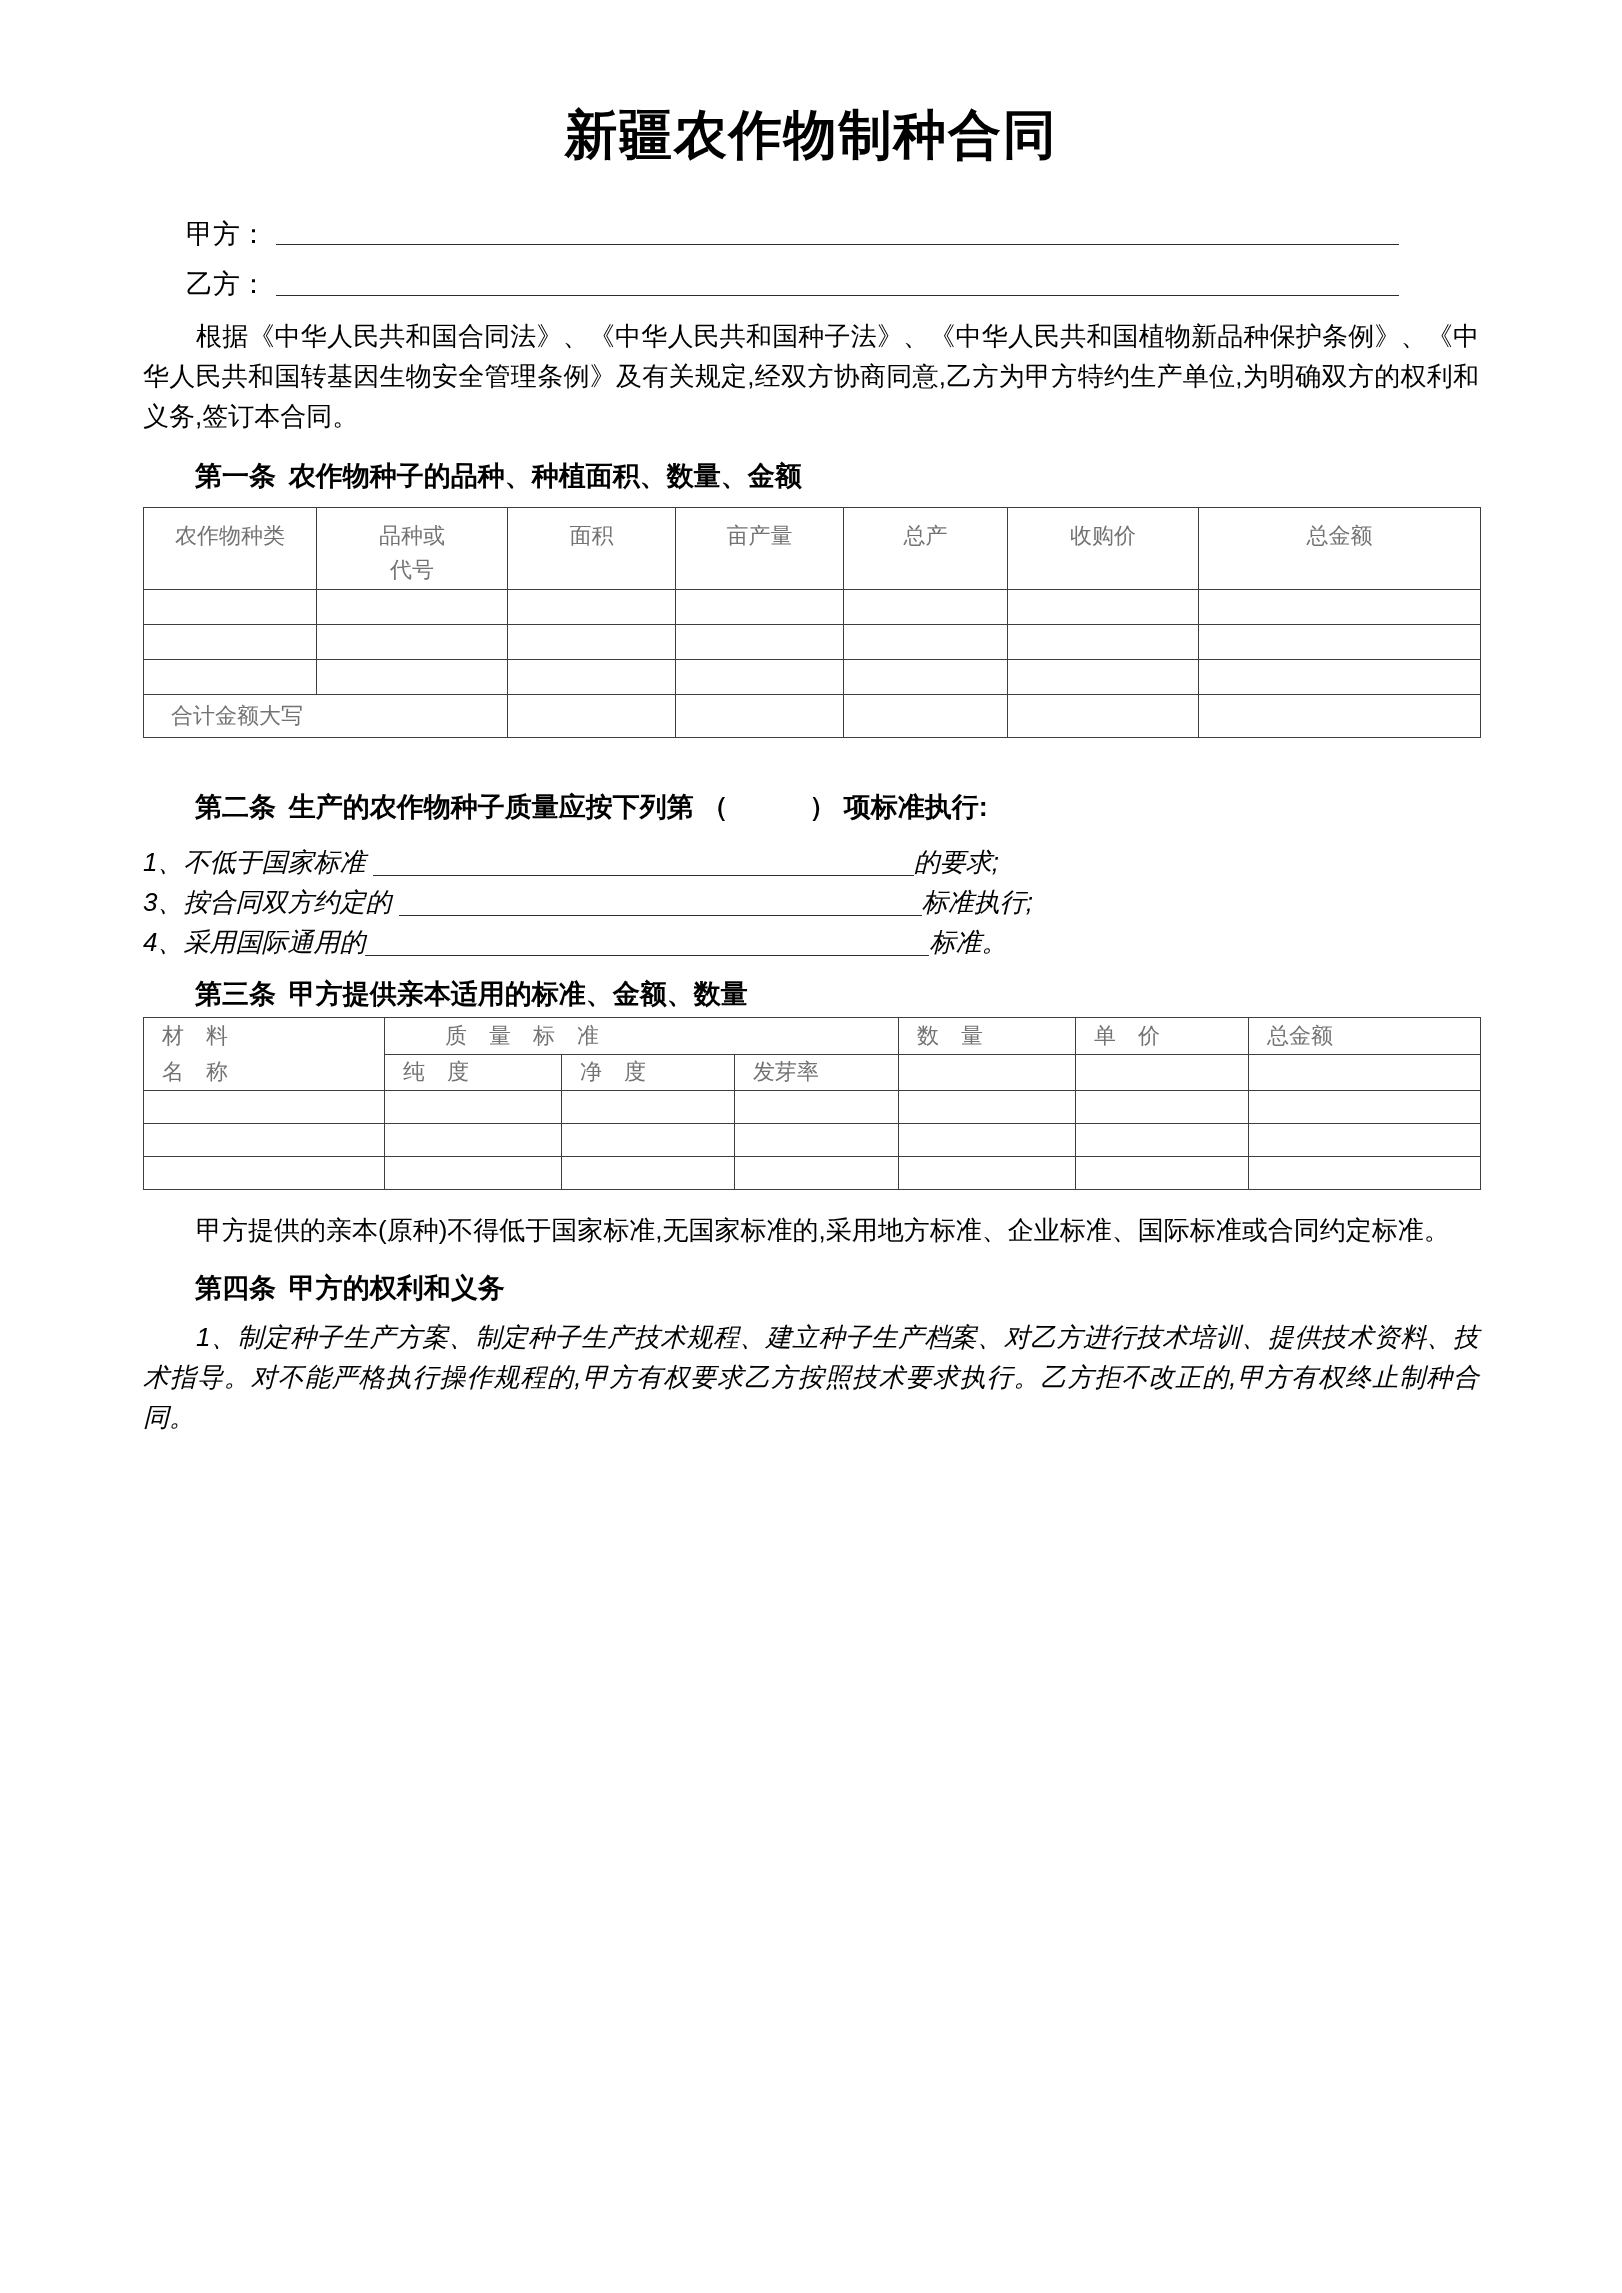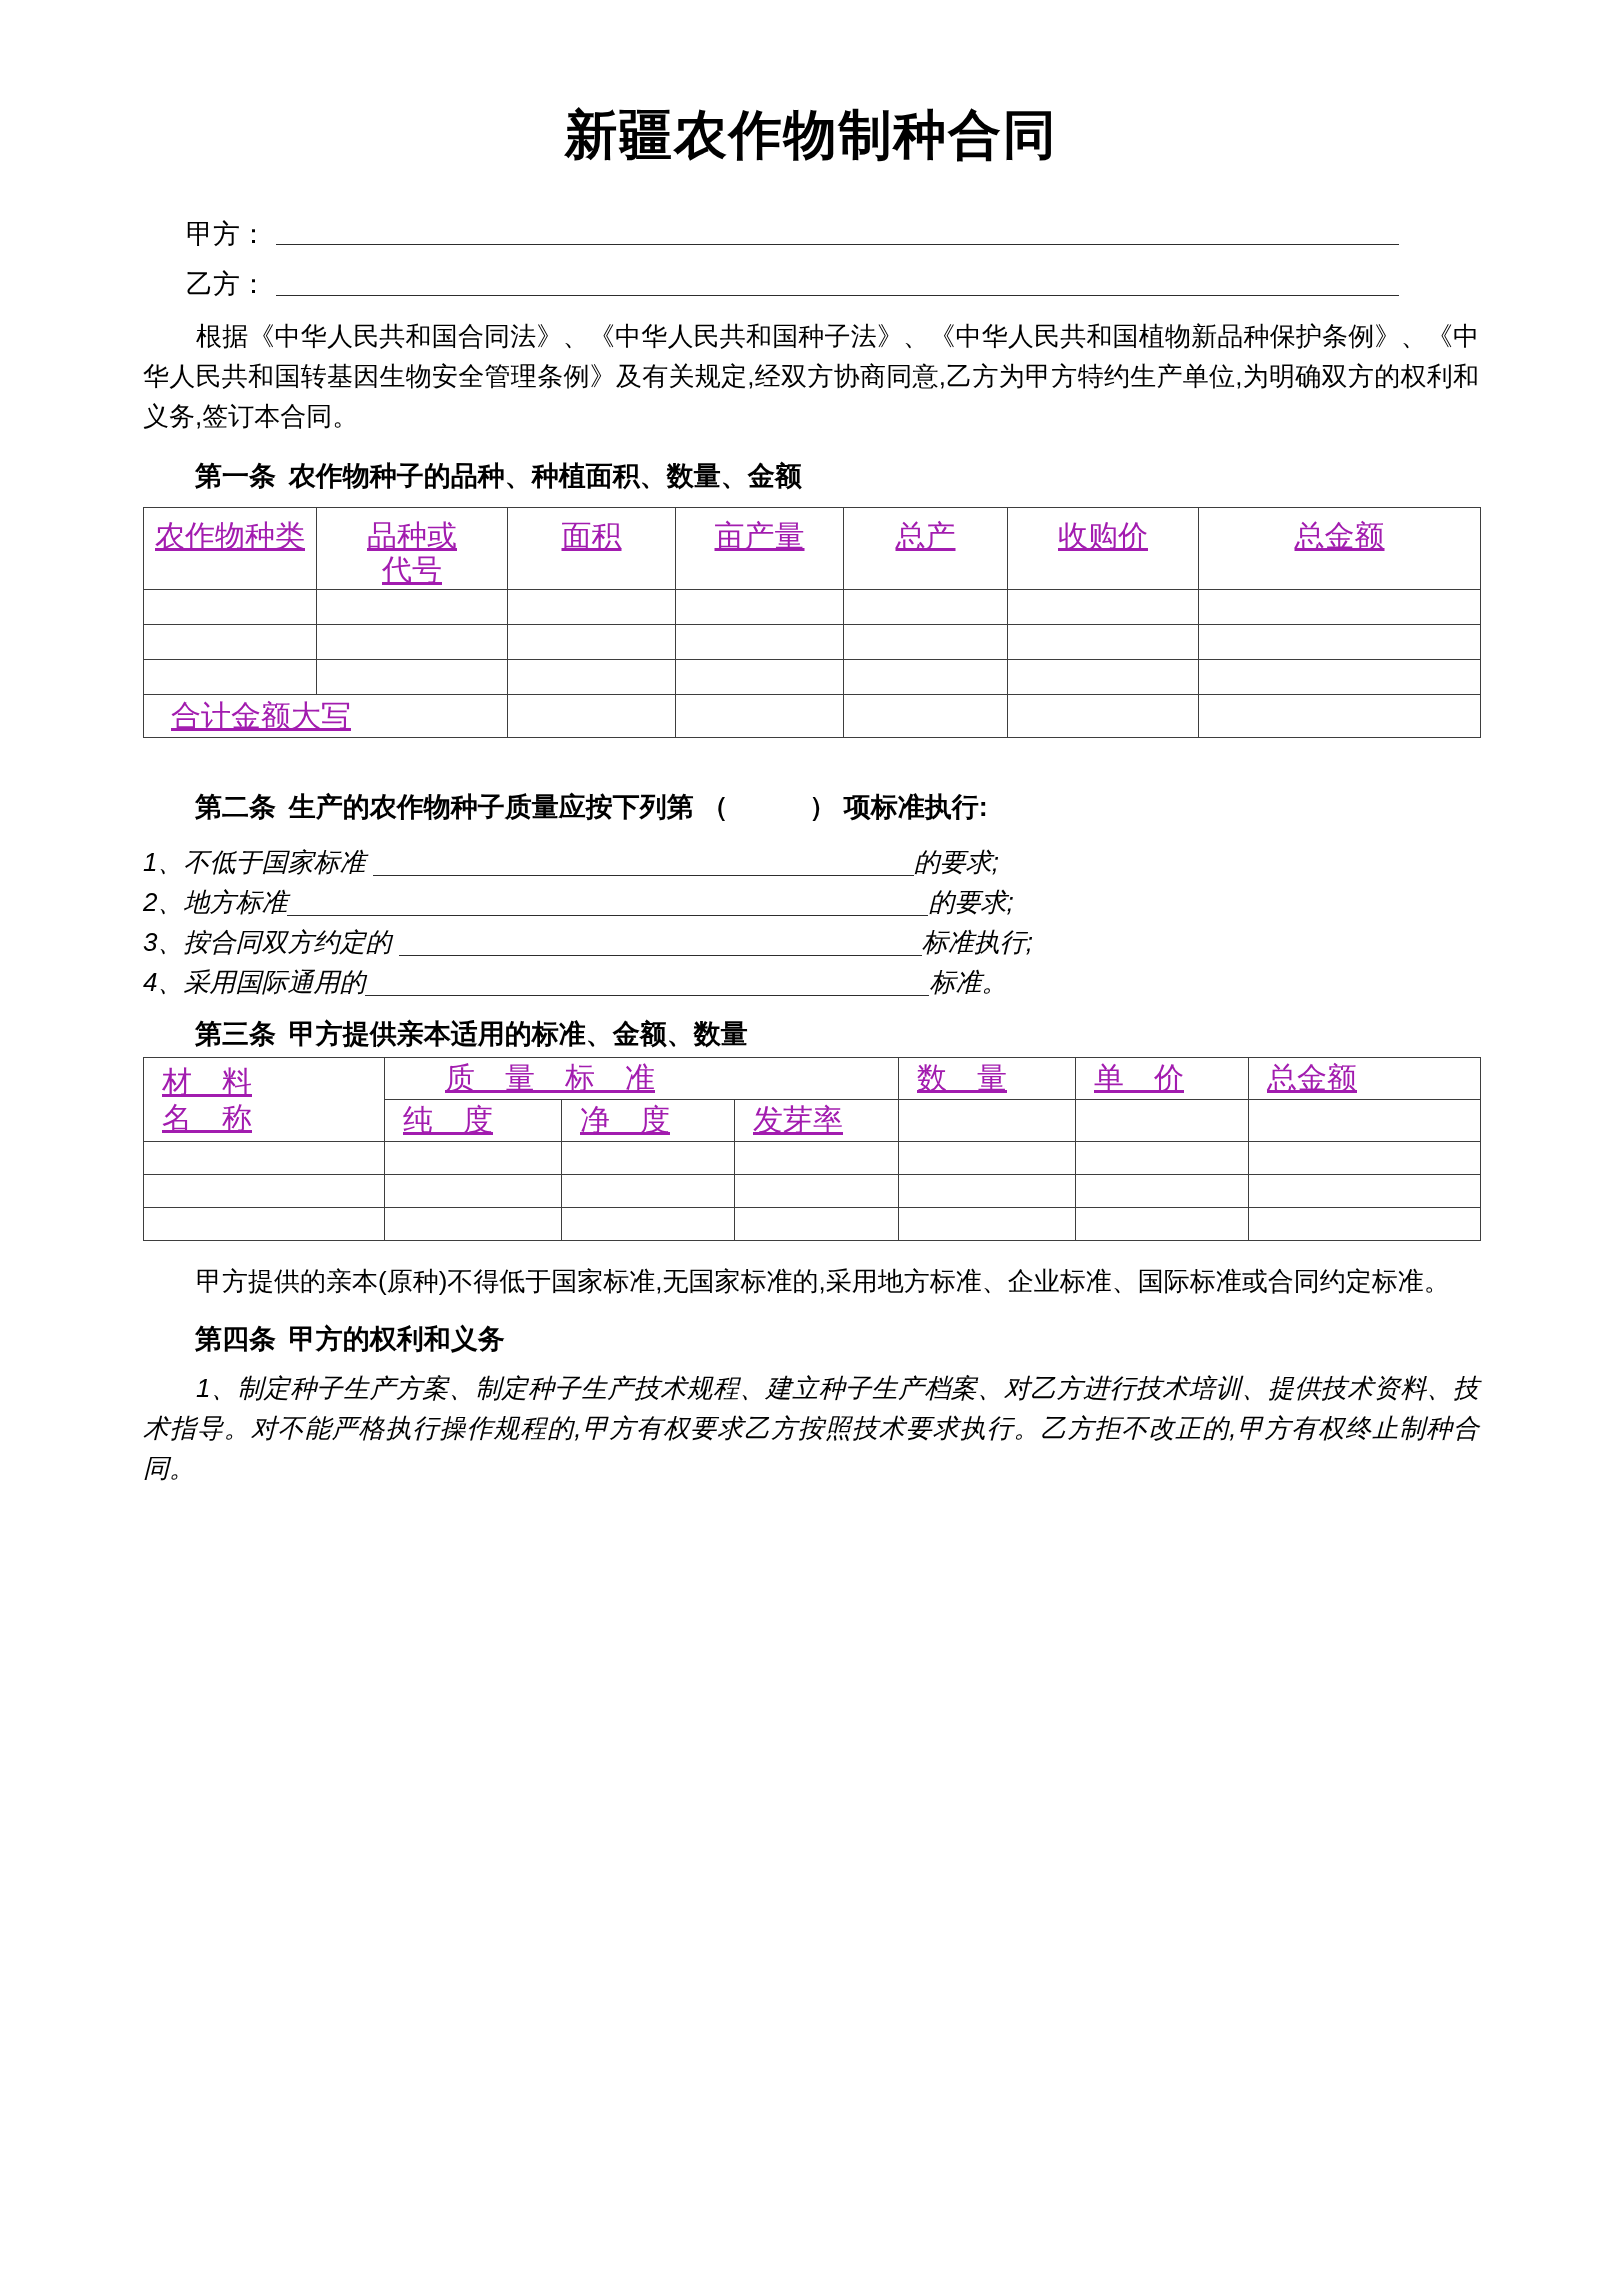--- a/index.html
+++ b/index.html
@@ -53,23 +53,22 @@
   }
   .h-num { margin-right: 12.7px; }
   .heading-a1 { margin-top: 22px; margin-bottom: 12.7px; }
   .heading-a2 { margin-top: 51px; margin-bottom: 16.4px; }
   .heading-a3 { margin-top: 14.5px; margin-bottom: 5px; }
   .heading-a4 { margin-top: 20px; margin-bottom: 11px; }
   table.grid {
     border-collapse: collapse;
     width: 100%;
     table-layout: fixed;
-    font-size: 30px;
-    color: #a21caf;
-    text-decoration: underline;
+    font-size: 22px;
+    color: #737373;
   }
   .grid td { border: 0.9px solid #3e3e3e; padding: 0 7.3px; }
   .pre { white-space: pre-line; }
   .t1 .head td {
     height: 82px;
     vertical-align: top;
     padding-top: 11px;
     text-align: center;
     line-height: 34px;
   }
@@ -180,23 +179,20 @@
 
   <div class="heading heading-a2">
     <span class="h-num">第二条</span><span>生产的农作物种子质量应按下列第 （　　　） 项标准执行:</span>
   </div>
 
   <div class="items-wrap">
     <div class="item">
       <span>1、不低于国家标准 </span><span class="blank" style="width:541px"></span><span>的要求;</span>
     </div>
     <div class="item">
-      <span>2、地方标准</span><span class="blank" style="width:641px"></span><span>的要求;</span>
-    </div>
-    <div class="item">
       <span>3、按合同双方约定的 </span><span class="blank" style="width:523px"></span><span>标准执行;</span>
     </div>
     <div class="item">
       <span>4、采用国际通用的</span><span class="blank" style="width:564px"></span><span>标准。</span>
     </div>
   </div>
 
   <div class="heading heading-a3">
     <span class="h-num">第三条</span><span>甲方提供亲本适用的标准、金额、数量</span>
   </div>

